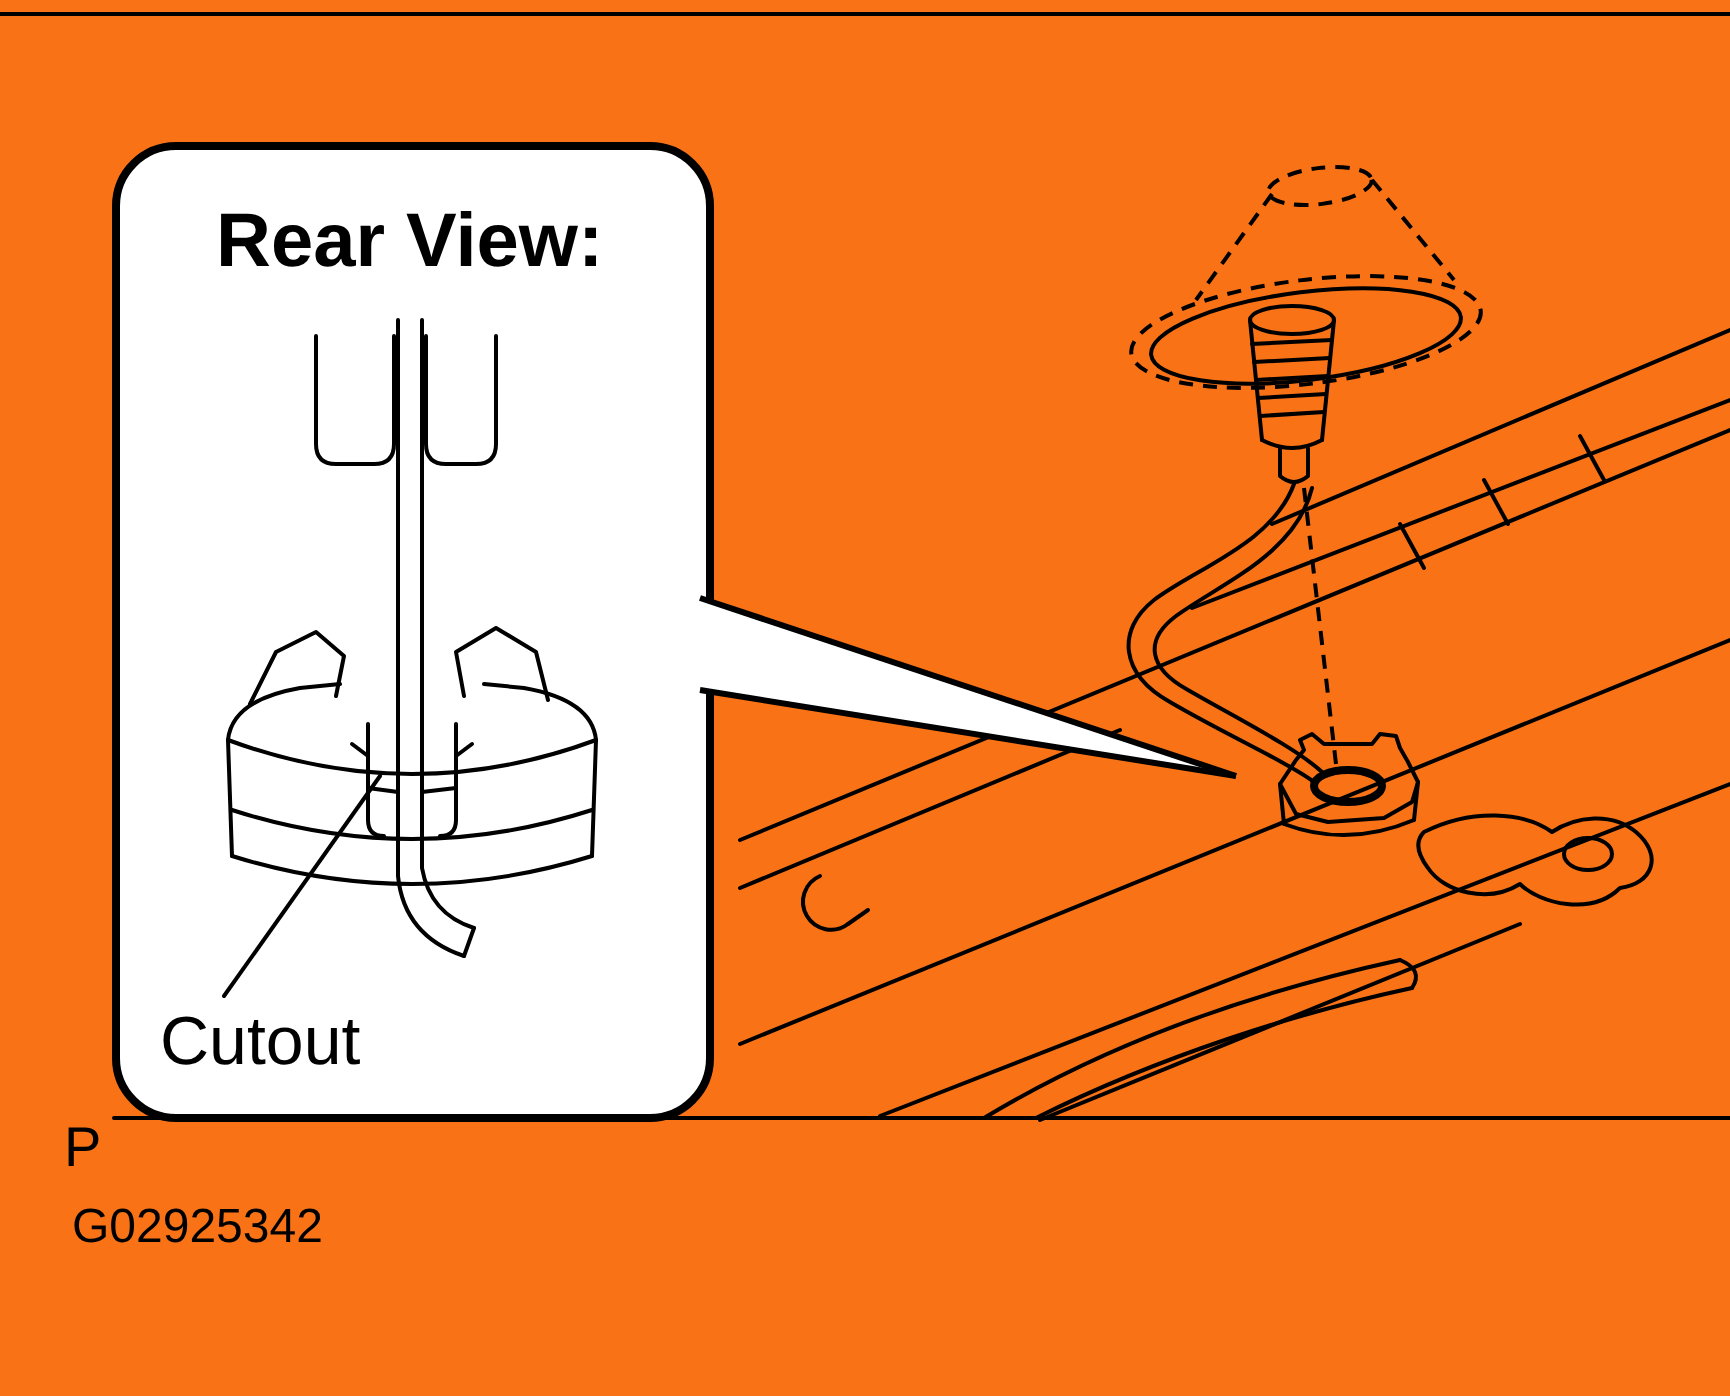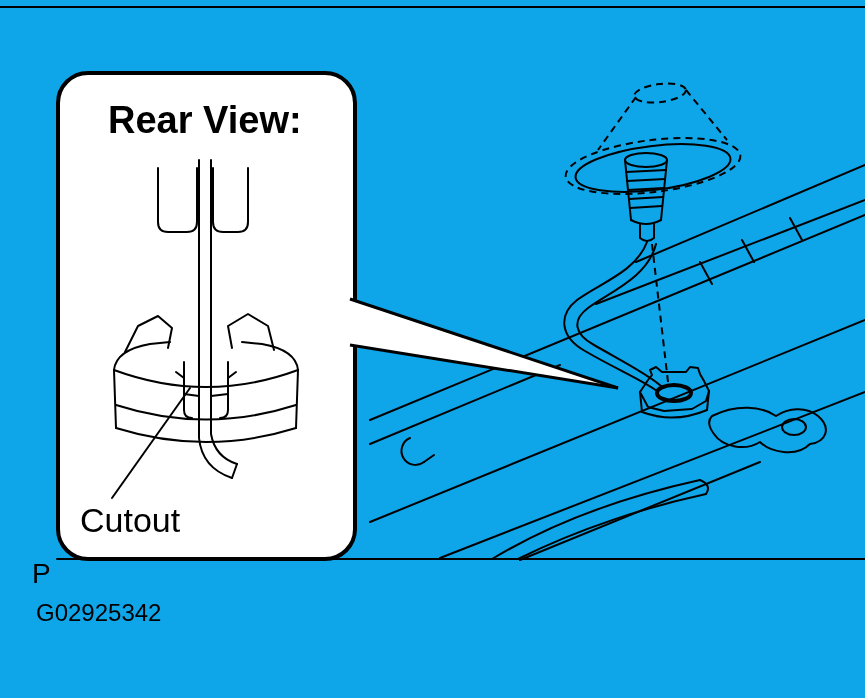--- a/index.html
+++ b/index.html
@@ -4,21 +4,21 @@
 <style>
   html, body {
     margin: 0;
     padding: 0;
     background: #ffffff;
   }
   .stage {
     position: relative;
     width: 865px;
     height: 698px;
-    background: #0ea5e9;
+    background: #f97316;
     overflow: hidden;
     font-family: "Liberation Sans", sans-serif;
   }
   svg { display: block; }
   .line {
     stroke: #000000;
     stroke-width: 2;
     fill: none;
     stroke-linecap: round;
     stroke-linejoin: round;

